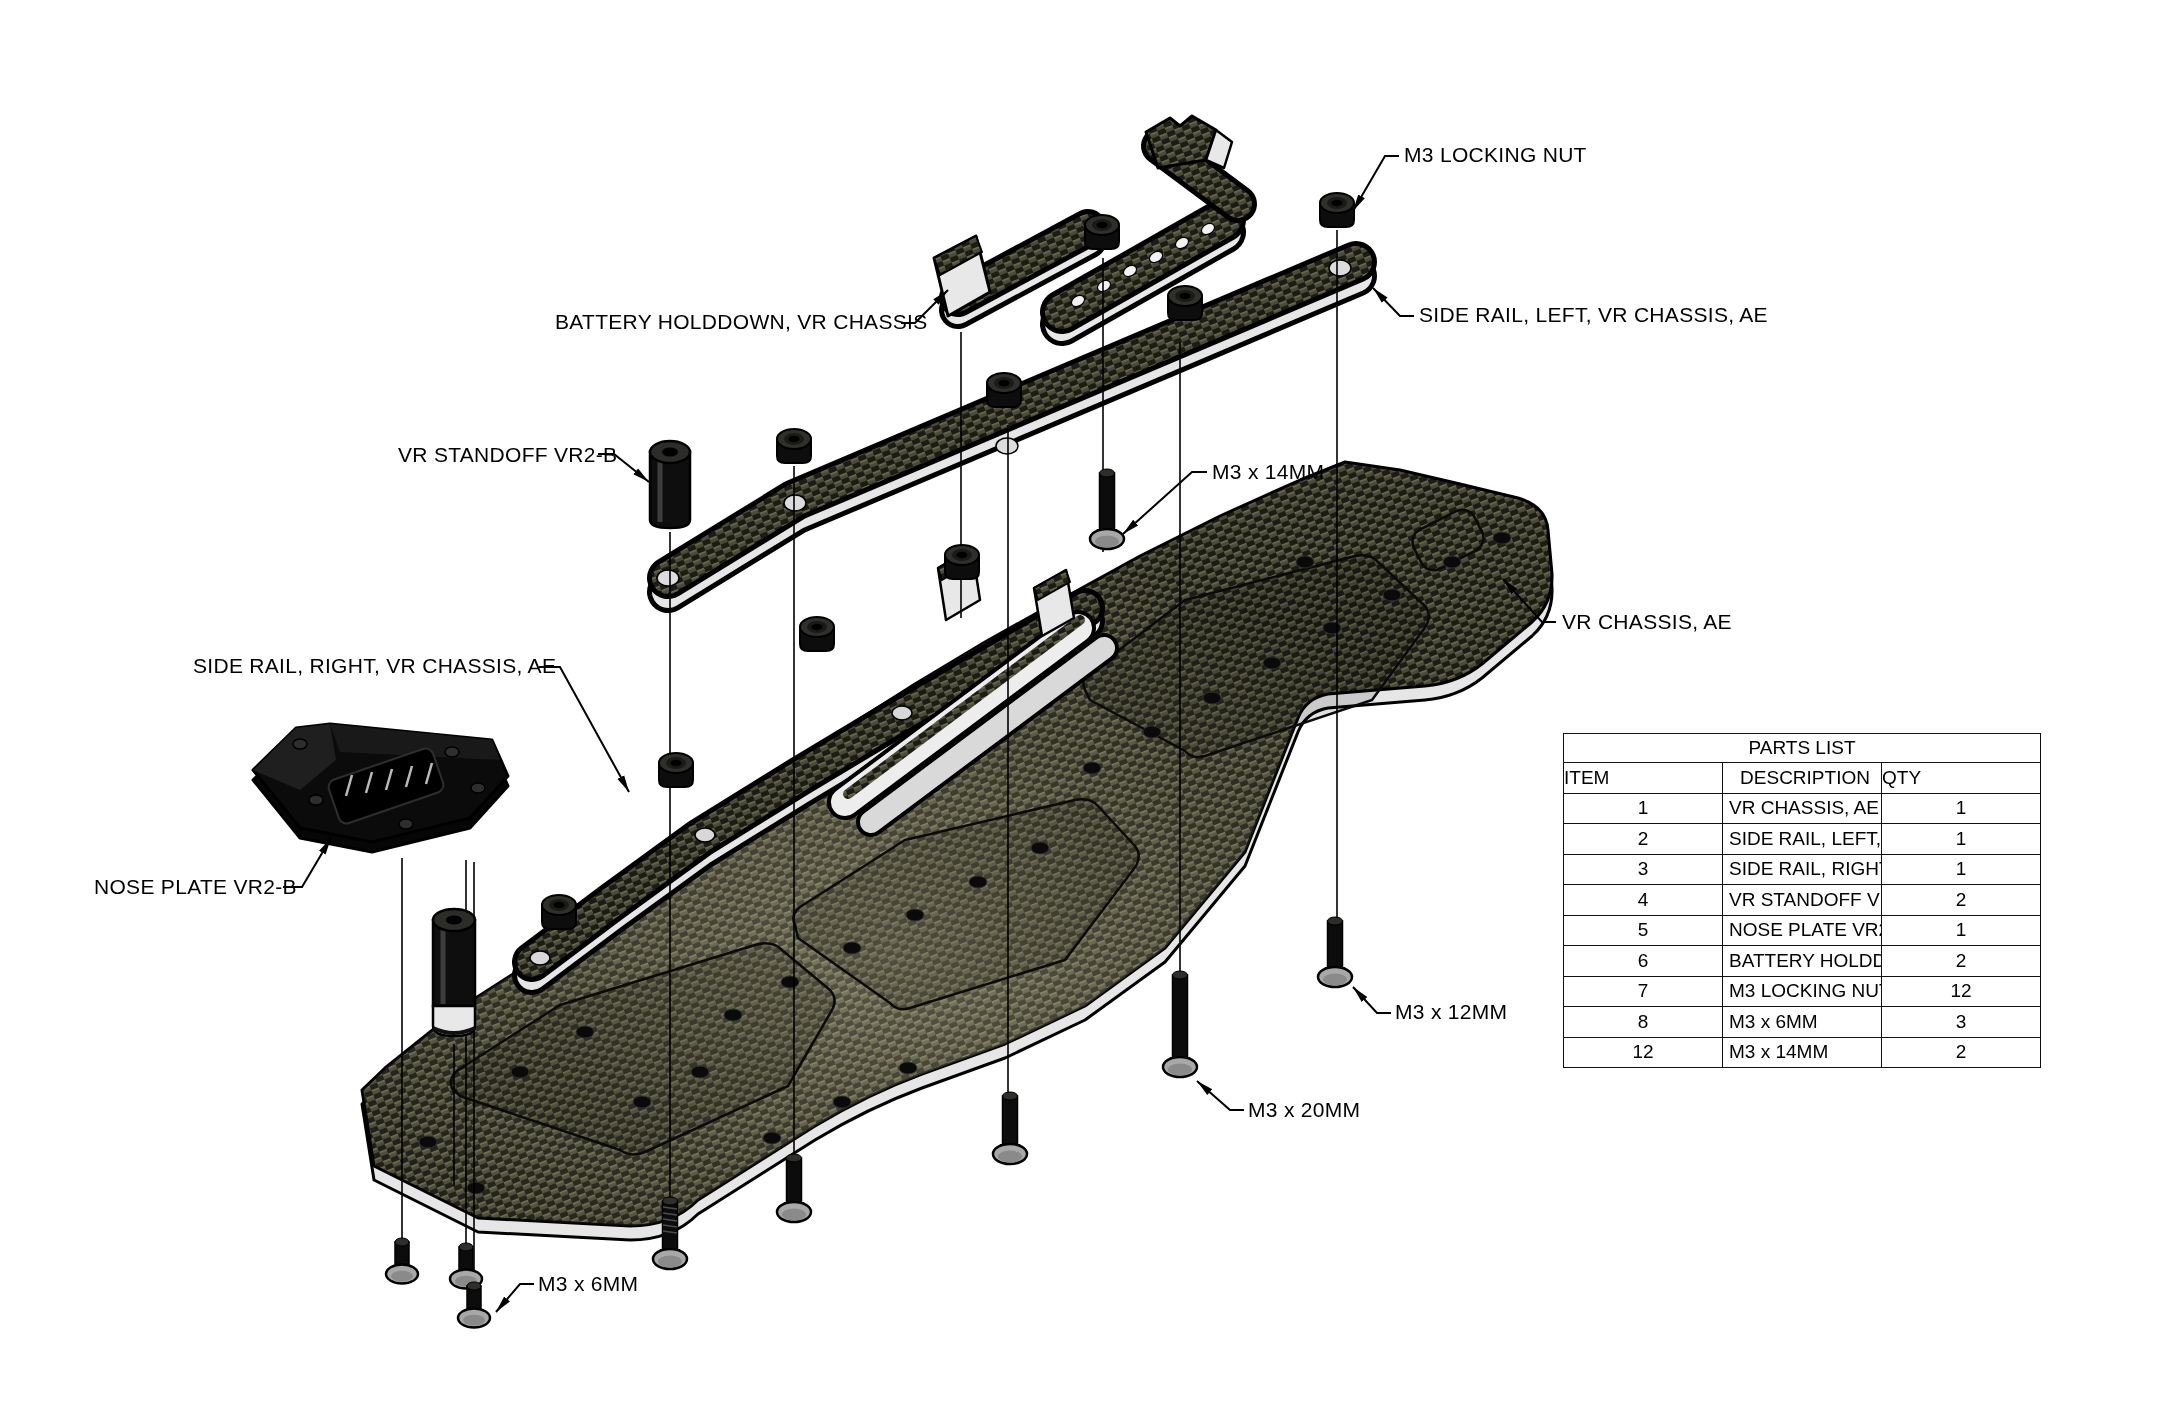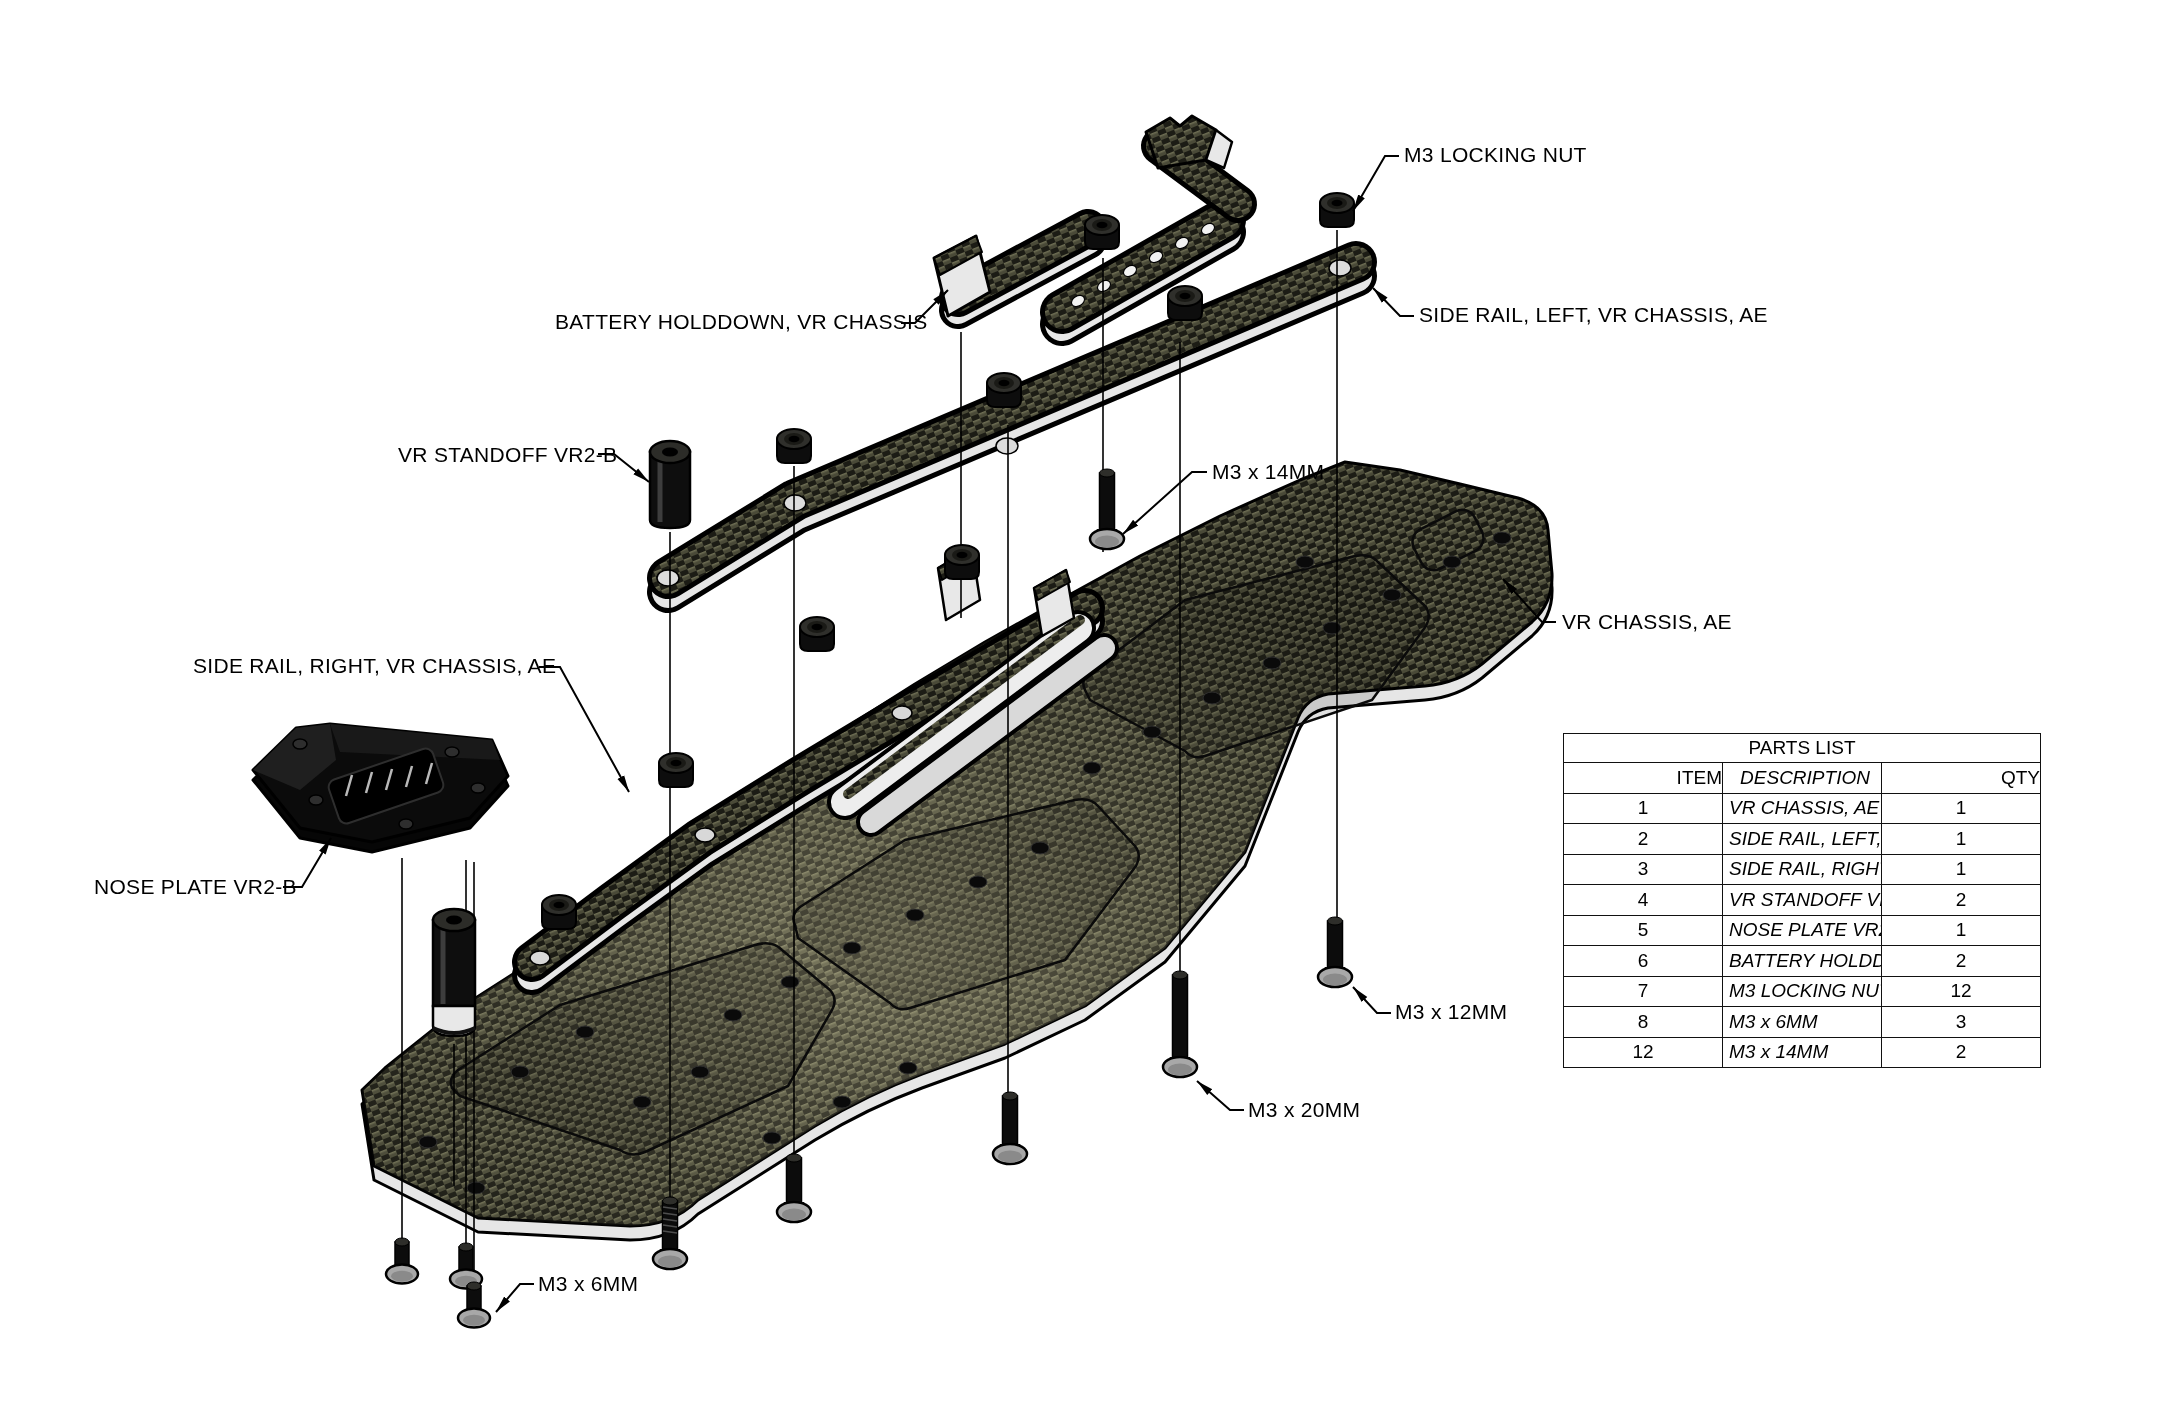--- a/index.html
+++ b/index.html
@@ -9,23 +9,23 @@
   svg{position:absolute;left:0;top:0;}
   .callout{position:absolute;font-size:21px;letter-spacing:.3px;white-space:nowrap;
            color:#000;line-height:22px;}
   
   .parts-table{position:absolute;left:1563px;top:733px;width:478px;
                border-collapse:collapse;table-layout:fixed;
                font-size:19px;background:#fff;}
   .parts-table td,.parts-table th{border:1.4px solid #111;font-weight:400;
                height:29.5px;padding:0;overflow:hidden;white-space:nowrap;}
   .parts-table .title-cell{text-align:center;height:28px;}
-  .parts-table .hdr{text-align:right;}
+  .parts-table .hdr{text-align:left;}
   .col-item{width:60px;text-align:center;}
-  .col-desc{width:372px;text-align:left;padding-left:6px;font-style:italic;}
+  .col-desc{width:372px;text-align:left;padding-left:6px;}
   .col-qty{width:46px;text-align:center;}
   .parts-table td.col-desc{padding-left:6px;}
 </style>
 </head>
 <body>
 
 <div class="canvas">
 
 <svg width="2176" height="1408" viewBox="0 0 2176 1408">
   <defs>

